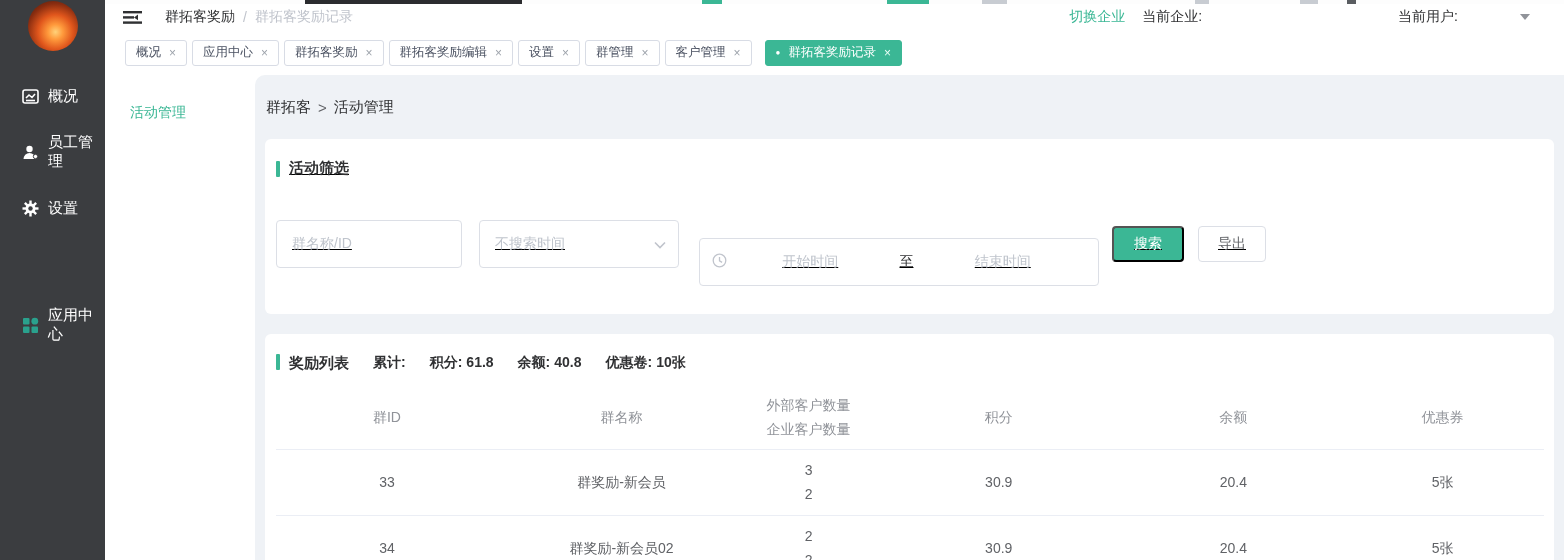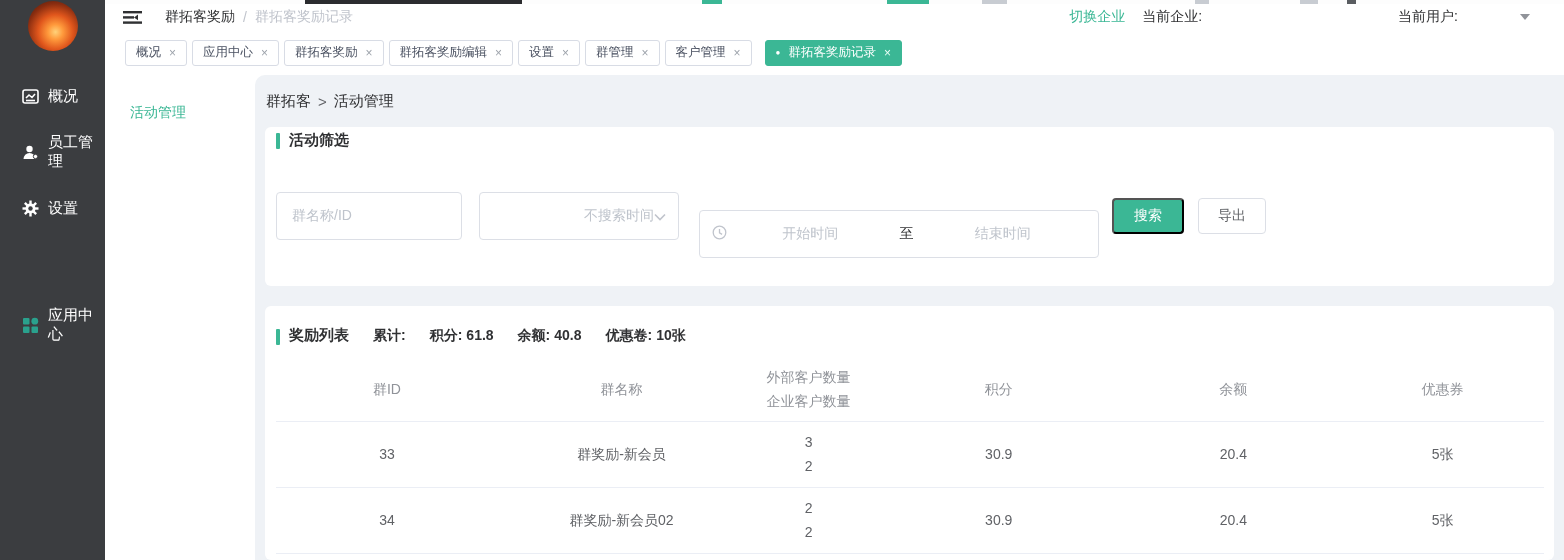--- a/index.html
+++ b/index.html
@@ -43,45 +43,45 @@
   .tab.active { background:#3bb795; border-color:#3bb795; color:#fff; margin-left:8px; }
   .tab.active .close { color:#eafff7; }
   .tab .dot { font-size:8px; line-height:1; }
 
   
   .body { flex:1; display:flex; background:#fff; min-height:0; }
   .subsidebar { width:150px; background:#fff; flex-shrink:0; }
   .sub-item { padding:29px 0 0 25px; font-size:14px; color:#3bb795; cursor:pointer; }
 
   .content { flex:1; background:#eff2f6; border-top-left-radius:10px; min-width:0; }
-  .crumb { height:52px; display:flex; align-items:center; gap:7px; padding-left:11px;
+  .crumb { height:64px; display:flex; align-items:center; gap:7px; padding-left:11px;
     font-size:15px; color:#303133; }
   .crumb .gt { color:#606266; }
 
   .card { background:#fff; border-radius:6px; margin:0 10px; }
-  .card.filter { padding:4px 20px 28px 11px; }
+  .card.filter { padding:20px 20px 28px 11px;text-decoration:underline; }
   .sec-title { display:flex; align-items:center; }
   .tbar { width:4px; height:16px; background:#3bb795; border-radius:1px; margin-right:9px; }
   .sec-title .t { font-size:15px; font-weight:bold; color:#303133; }
 
   .controls { display:flex; align-items:center; margin-top:24px; }
   .field { height:48px; border:1px solid #dcdfe6; border-radius:4px; background:#fff;
     display:flex; align-items:center; font-size:14px; color:#bfc4cc; cursor:text; }
   .f-name { width:186px; padding-left:15px; margin-right:17px; }
-  .f-select { width:200px; justify-content:flex-end; padding:0 12px 0 15px; margin-right:20px; cursor:pointer; color:#bfc4cc; }
+  .f-select { width:200px; justify-content:space-between; padding:0 12px 0 15px; margin-right:20px; cursor:pointer; color:#bfc4cc; }
   .f-range { width:400px; padding:0 12px; margin-right:13px;margin-top:36px; }
   .f-range .ph { flex:1; text-align:center; }
   .f-range .to { color:#303133; padding:0 6px; }
   .btn { height:36px; border-radius:4px; font-size:14px; display:flex; align-items:center;
     justify-content:center; cursor:pointer; }
   .btn-search { width:72px; background:#3bb795; color:#fff; margin-right:14px; }
   .btn-export { width:68px; background:#fff; border:1px solid #dcdfe6; color:#606266; }
 
   .card.rewards { margin-top:20px; padding:20px 10px 6px 11px; }
-  .summary { display:flex; align-items:flex-end; color:#303133; font-weight:bold; }
+  .summary { display:flex; align-items:flex-start; color:#303133; font-weight:bold; }
   .summary .t { font-size:15px; }
   .summary .lead { margin-left:24px; font-size:14px; }
   .summary .pair { margin-left:24px; font-size:14px; }
   .summary .pair .v { margin-left:4px; }
 
   table.rewards { width:100%; border-collapse:collapse; table-layout:fixed; margin-top:12px; }
   table.rewards th { font-weight:normal; color:#909399; font-size:14px; text-align:center;
     line-height:24px; height:64px; border-bottom:1px solid #ebeef5; }
   table.rewards td { color:#606266; font-size:14px; text-align:center; line-height:24px;
     height:66px; border-bottom:1px solid #ebeef5; }

